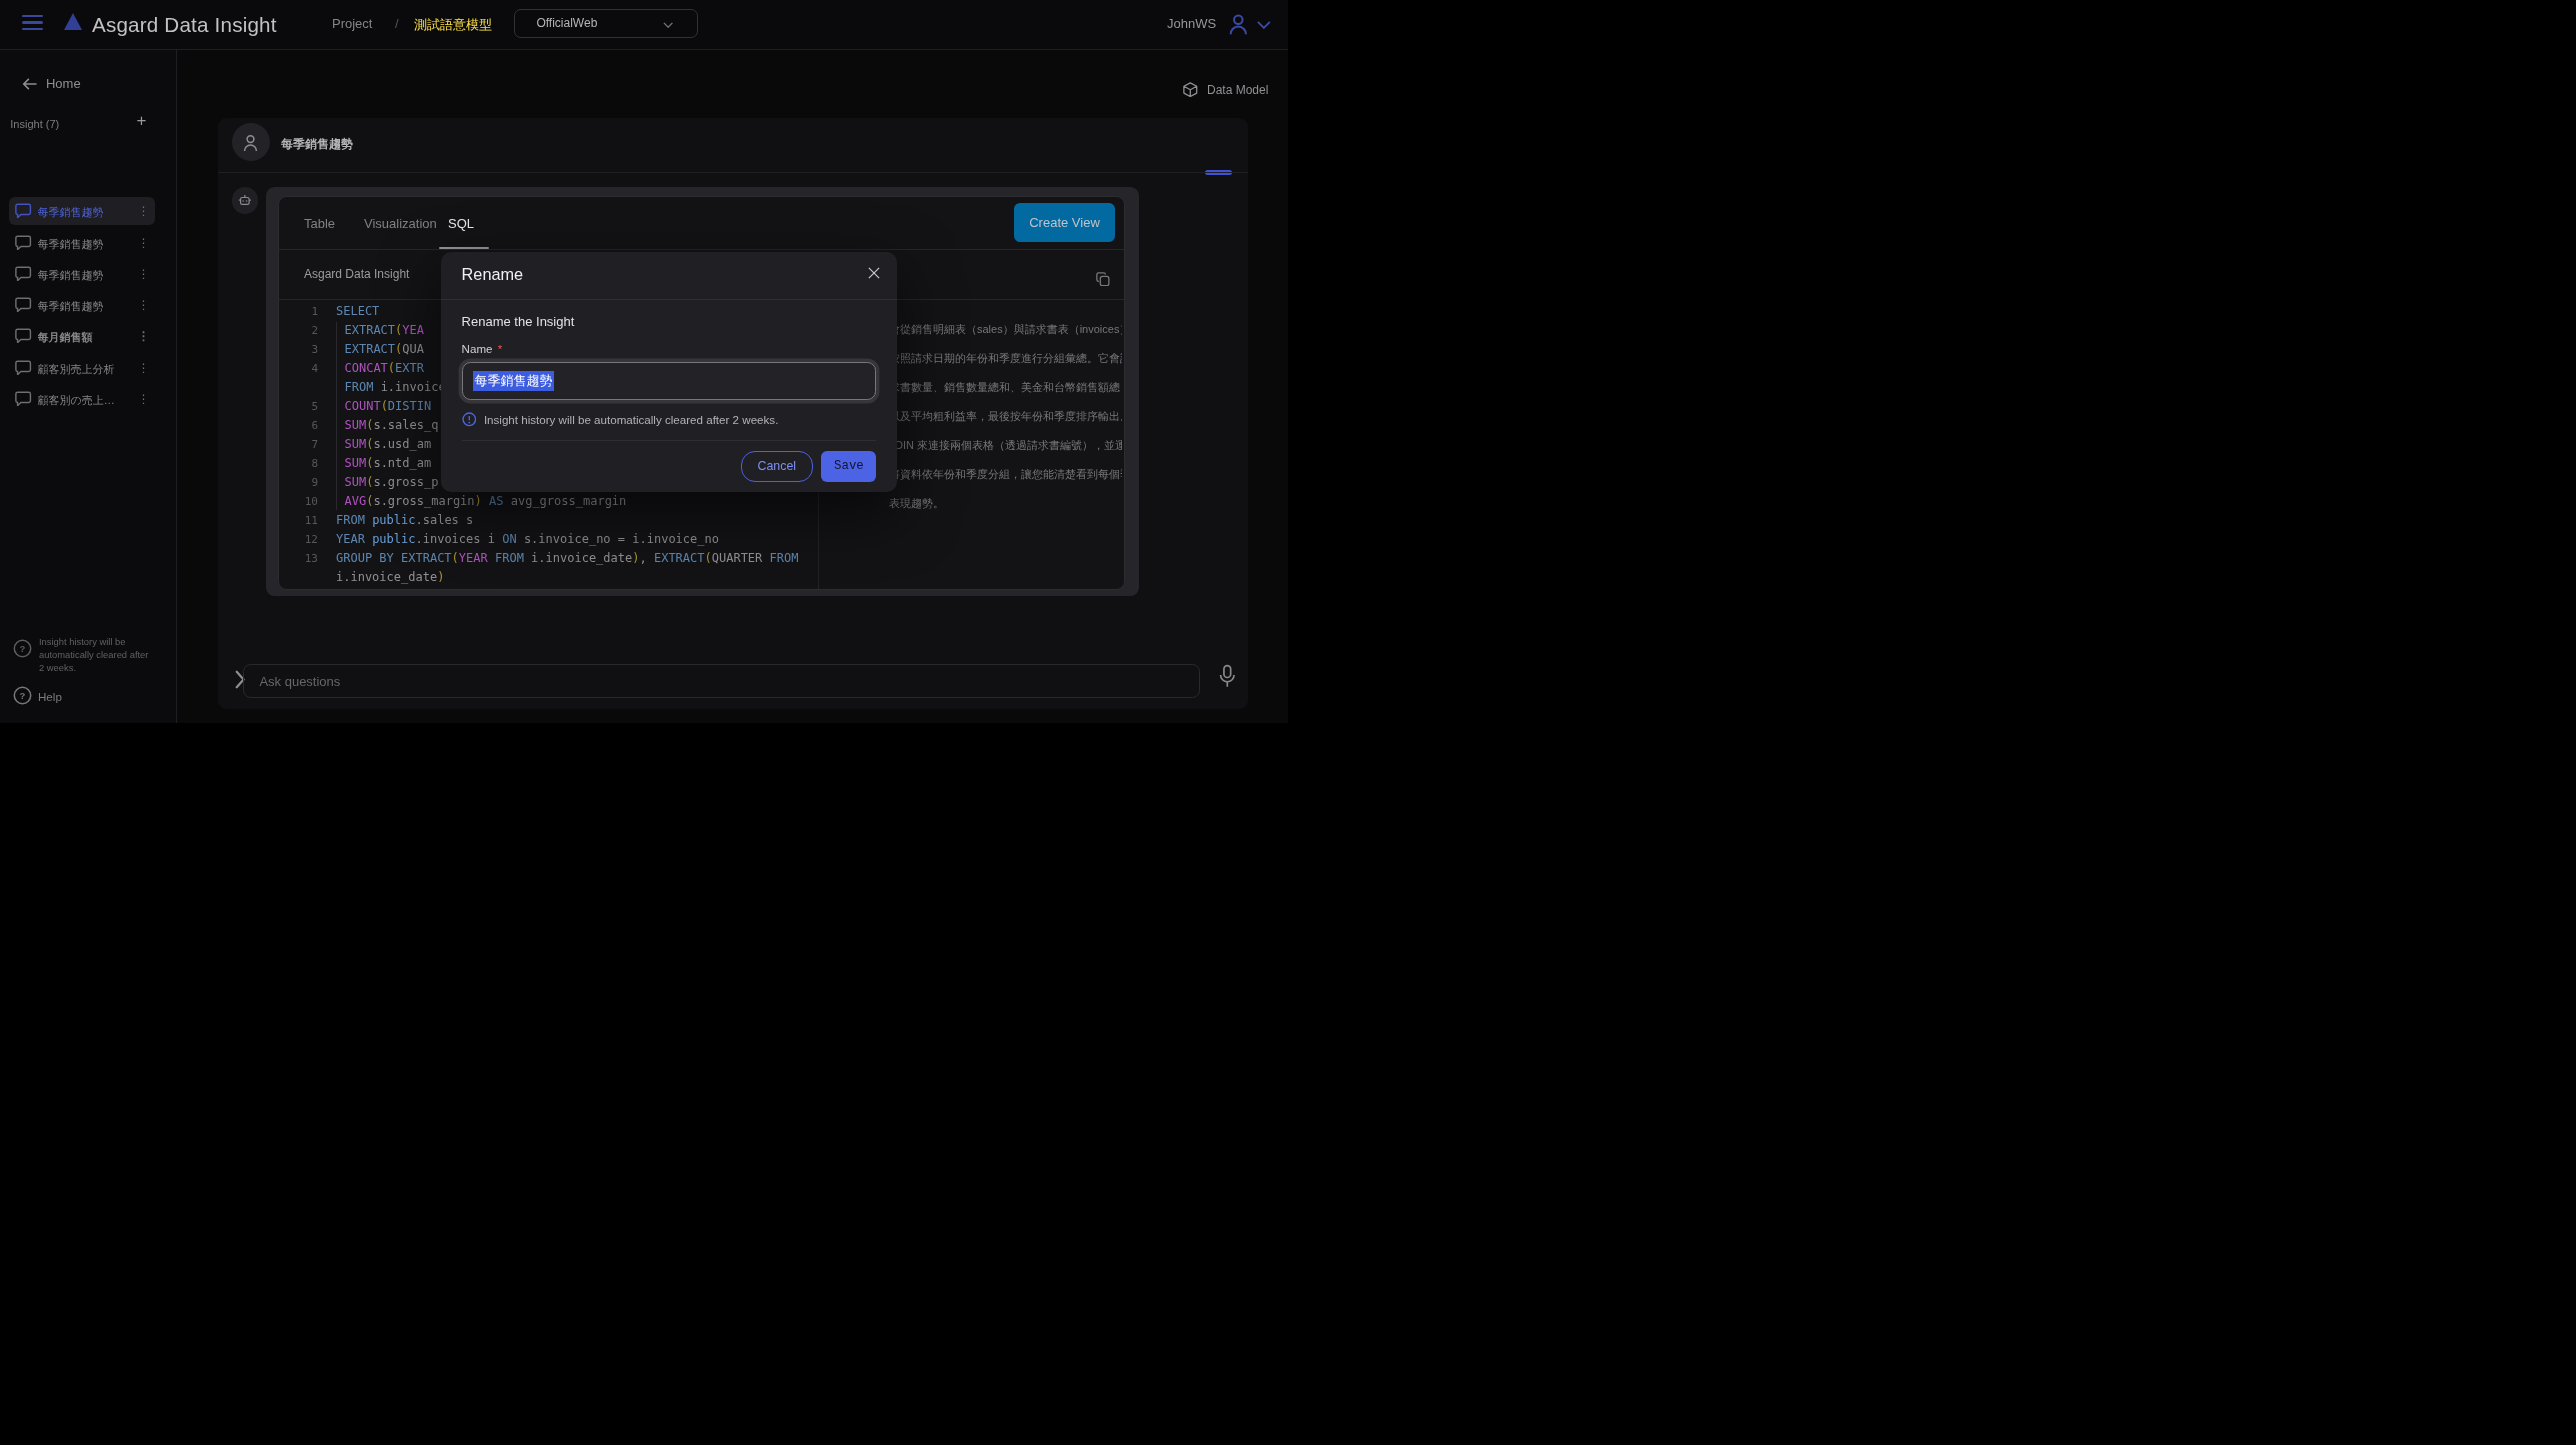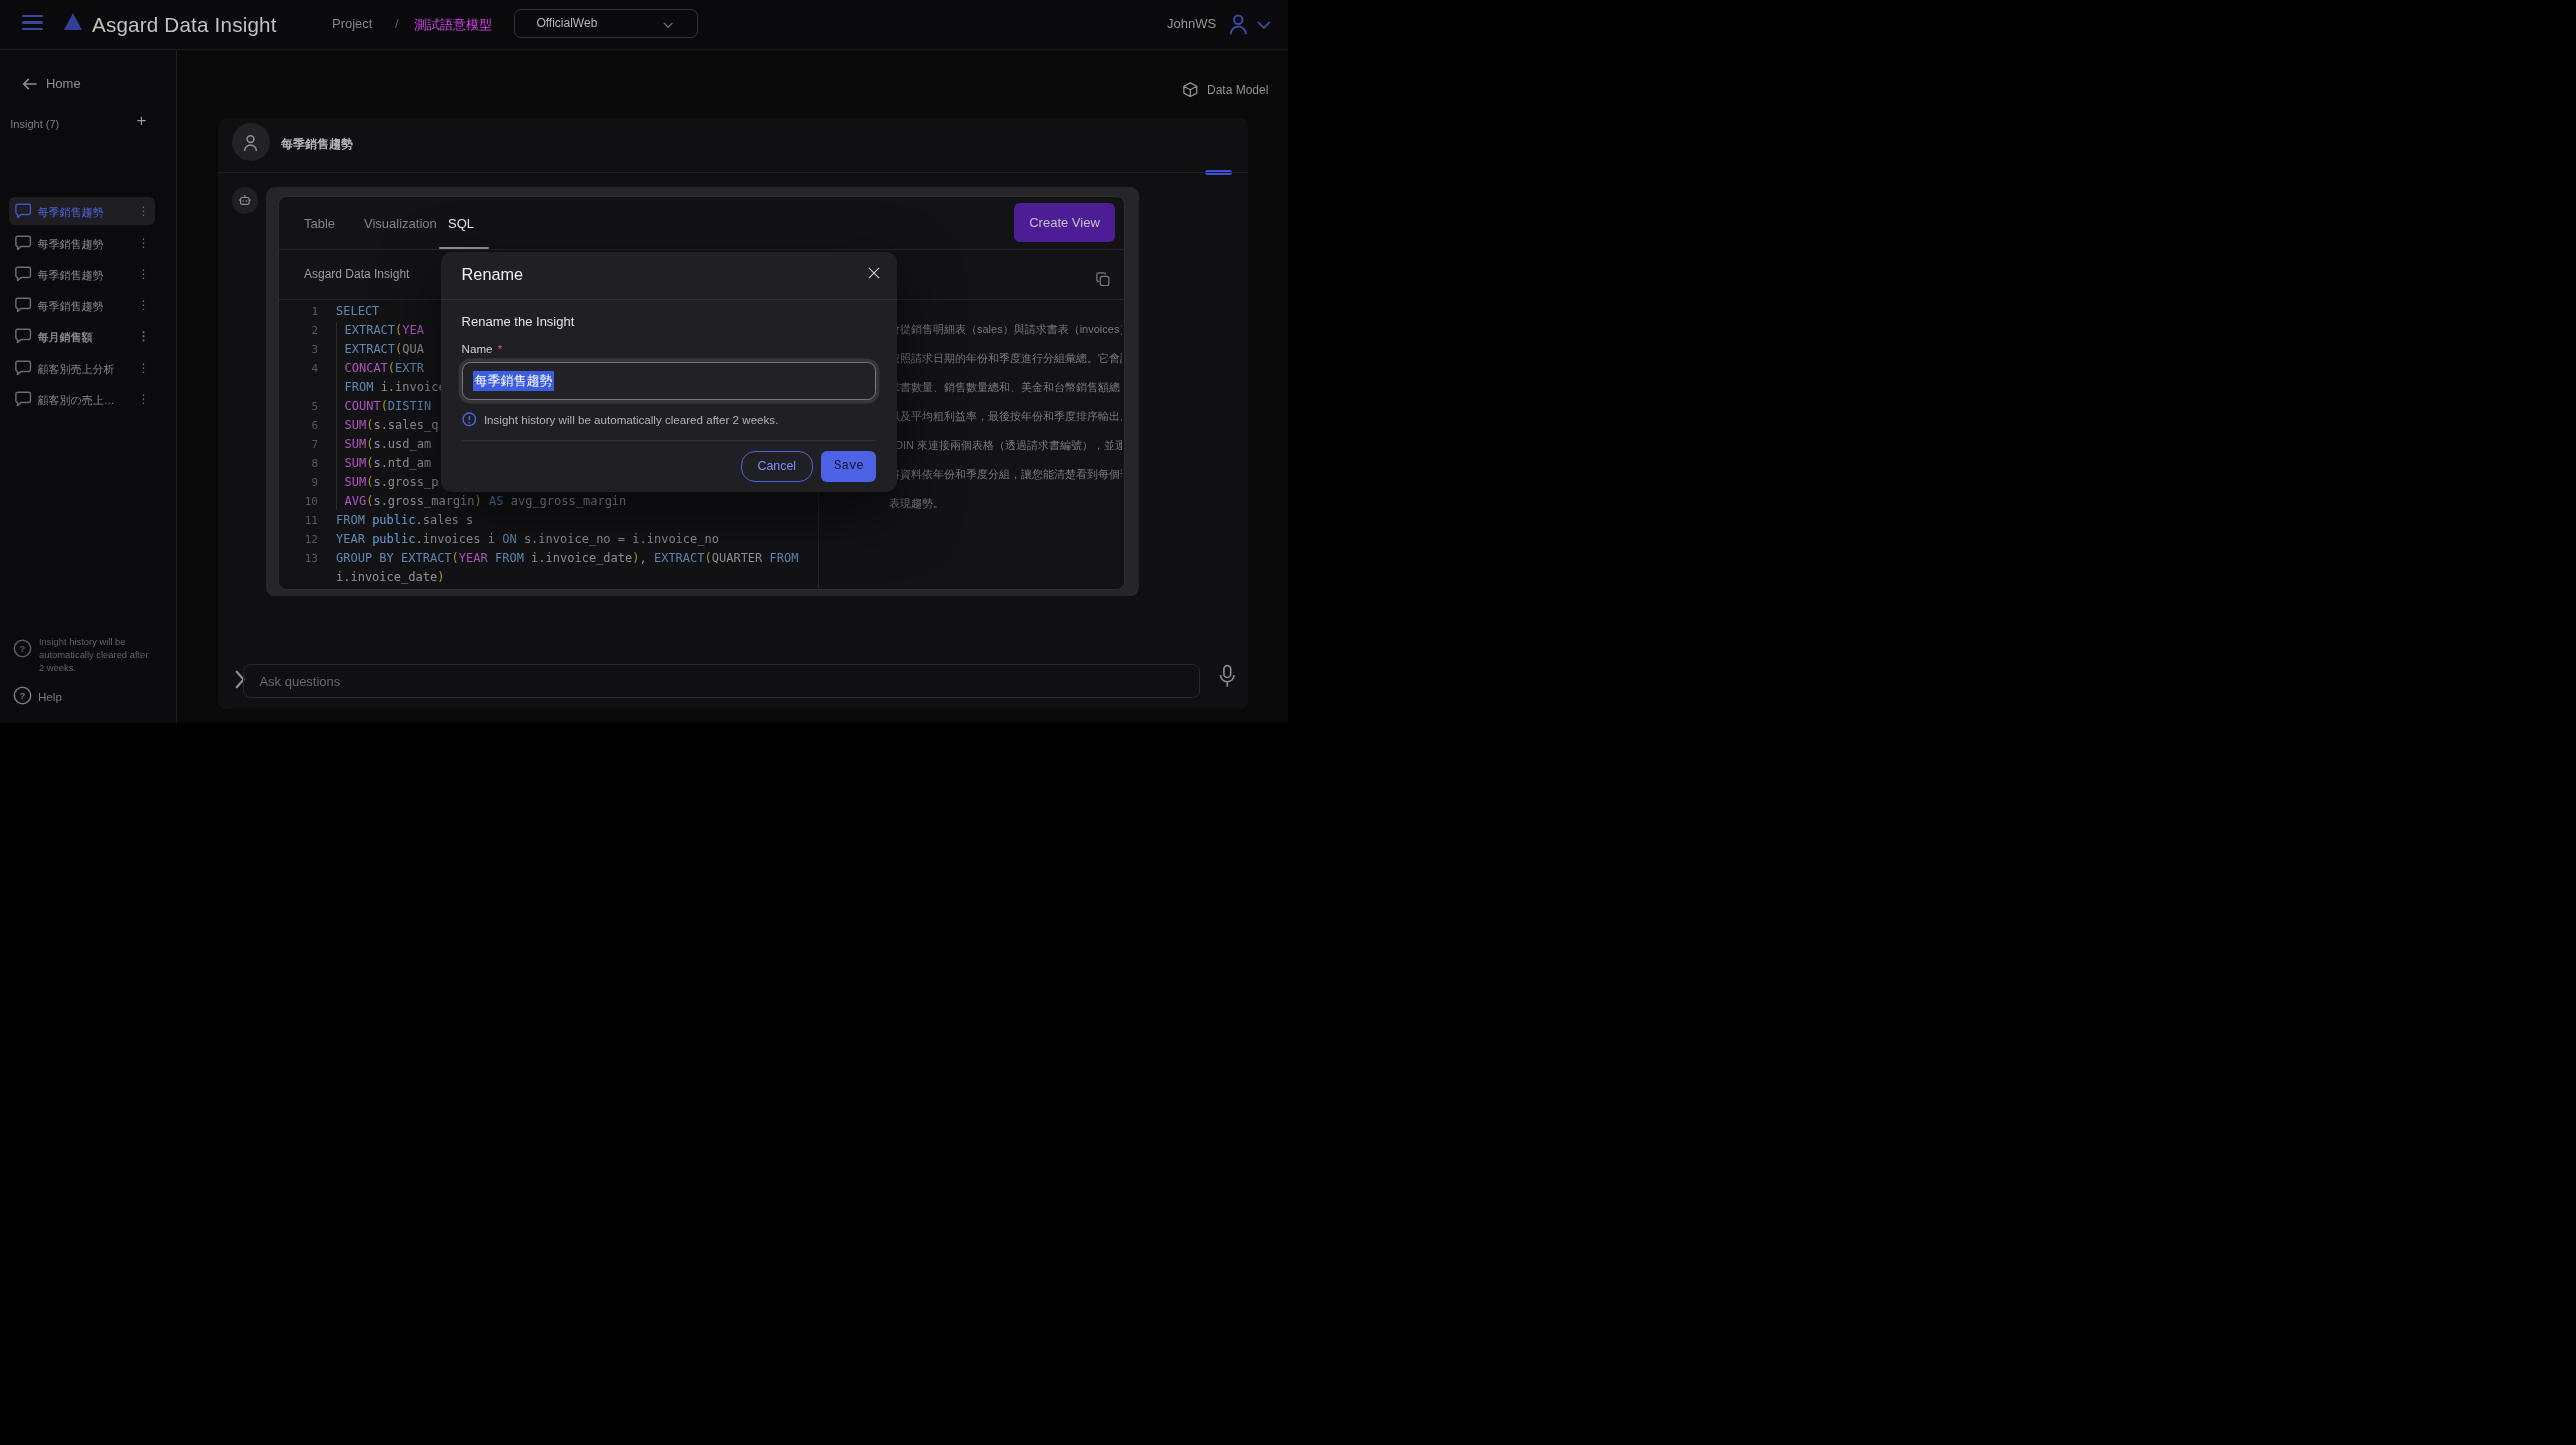--- a/index.html
+++ b/index.html
@@ -13,21 +13,21 @@
   .header{position:absolute;left:0;top:0;right:0;height:49px;background:#0a0a0c;
           border-bottom:0.9px solid #1f1f23;z-index:5;}
   .burger{position:absolute;left:22px;top:14.6px;width:20.6px;height:19px;cursor:pointer;}
   .burger i{display:block;height:2.6px;border-radius:1.7px;background:#3a489c;margin-bottom:3.9px;}
   .logo-tri{position:absolute;left:64px;top:13px;width:0;height:0;
             border-left:9.4px solid transparent;border-right:9.4px solid transparent;
             border-bottom:17px solid #323f96;}
   .app-title{position:absolute;left:92px;top:13px;font-size:20.6px;font-weight:500;color:#c2c2c5;letter-spacing:0.2px;}
   .crumb-a{position:absolute;left:332px;top:16.3px;font-size:13px;color:#84848a;}
   .crumb-s{position:absolute;left:395px;top:16.3px;font-size:13px;color:#55555a;}
-  .crumb-b{position:absolute;left:414px;top:16.3px;font-size:13px;color:#d946ef;}
+  .crumb-b{position:absolute;left:414px;top:16.3px;font-size:13px;color:#fde047;}
   .model-pill{position:absolute;left:514px;top:8.6px;width:184px;height:29px;border:0.9px solid #323236;
               border-radius:6.9px;box-sizing:border-box;cursor:pointer;}
   .model-pill span{position:absolute;left:21.4px;top:6px;font-size:12px;color:#b5b5b9;}
   .user-name{position:absolute;left:1167px;top:16.3px;font-size:13px;color:#96969b;}
 
   
   .sidebar{position:absolute;left:0;top:49px;bottom:0;width:176px;background:#0b0b0d;
            border-right:0.9px solid #1f1f23;z-index:4;}
   .home-row{position:absolute;left:22px;top:27px;display:flex;align-items:center;gap:8.6px;cursor:pointer;}
   .home-row span{font-size:13px;color:#8e8e93;}
@@ -55,21 +55,21 @@
   .c-div{position:absolute;left:0;right:0;top:54px;height:0.9px;background:#1f1f23;z-index:2;}
   .bluepeek{position:absolute;left:987px;top:52px;width:26.5px;height:5.1px;border-radius:2.6px;background:#3f51d6;z-index:1;}
   .bot-av{position:absolute;left:13.7px;top:69px;width:26.5px;height:26.5px;border-radius:50%;
           background:#202024;display:flex;align-items:center;justify-content:center;}
   .outer-panel{position:absolute;left:48px;top:69px;width:873px;height:409px;background:#26262a;border-radius:8.6px;}
   .inner-panel{position:absolute;left:12px;top:8.6px;width:847px;height:394px;background:#131316;
                border:0.9px solid #2d2d31;border-radius:8.6px;box-sizing:border-box;}
   .tab{position:absolute;top:19px;font-size:13px;color:#808085;cursor:pointer;}
   .tab.active{color:#e8e8ea;}
   .tab-underline{position:absolute;left:160px;top:50px;width:50px;height:2.6px;background:#95959a;border-radius:1.7px;}
-  .cv-btn{position:absolute;left:735px;top:6.9px;width:101px;height:39px;background:#4c1d95;border-radius:6px;
+  .cv-btn{position:absolute;left:735px;top:6.9px;width:101px;height:39px;background:#0369a1;border-radius:6px;
           display:flex;align-items:center;justify-content:center;font-size:13px;color:#c3c3c7;cursor:pointer;}
   .ip-div1{position:absolute;left:0;right:0;top:52px;height:0.9px;background:#26262a;}
   .sqlbar-lbl{position:absolute;left:25px;top:70px;font-size:12px;color:#9c9ca1;}
   .copy-btn{position:absolute;left:817px;top:75px;cursor:pointer;}
   .ip-div2{position:absolute;left:0;right:0;top:102px;height:0.9px;background:#26262a;}
   .content{position:absolute;left:0;top:103px;right:0;bottom:0;overflow:hidden;}
   .vdiv{position:absolute;left:539px;top:0;bottom:0;width:0.9px;background:#232327;}
   .indent-guide{position:absolute;left:57px;top:22px;width:0.9px;height:188px;background:#2a2a2e;}
   #code-lines{position:absolute;left:0;top:2.6px;width:538px;}
   .code-row{display:flex;height:19px;line-height:19px;font-family:"DejaVu Sans Mono",monospace;font-size:12px;white-space:pre;}

